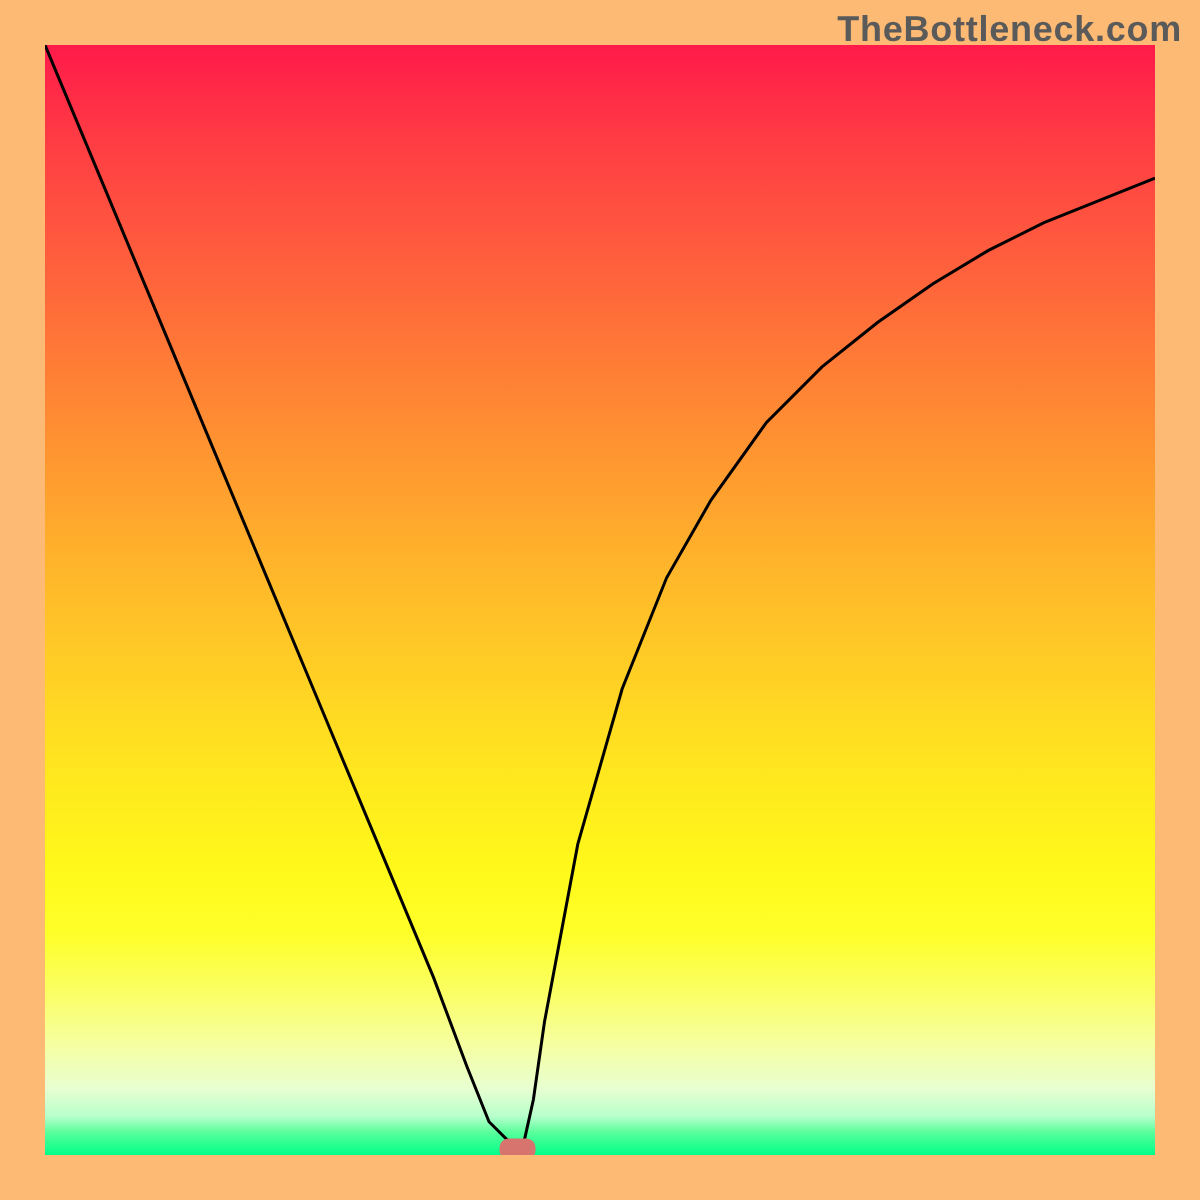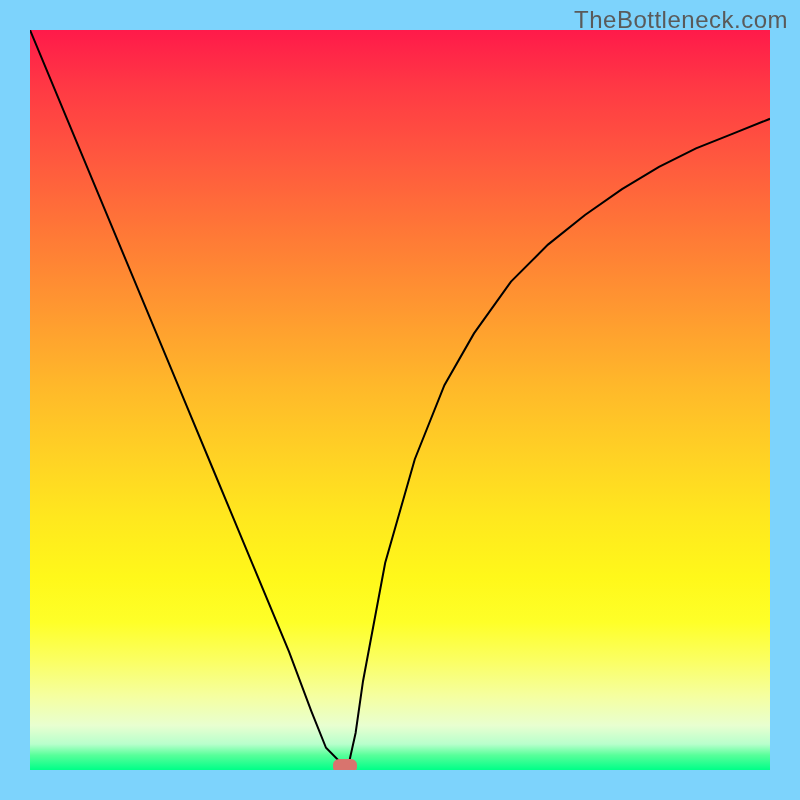--- a/index.html
+++ b/index.html
@@ -1,21 +1,22 @@
 <!DOCTYPE html>
 <html><head>
 <meta charset="utf-8">
 <style>
   * { margin: 0; padding: 0; box-sizing: border-box; }
   html, body { width: 800px; height: 800px; overflow: hidden; background: #000; }
   .frame {
     position: relative;
     width: 800px;
     height: 800px;
-    background: #7dd3fc;
+    background: #fdba74;
+    font-weight: bold;
   }
   .watermark {
     position: absolute;
     top: 6px;
     right: 12px;
     font-family: Arial, Helvetica, sans-serif;
     font-size: 24px;
     color: #5a5a5a;
     letter-spacing: 0.5px;
     z-index: 10;

